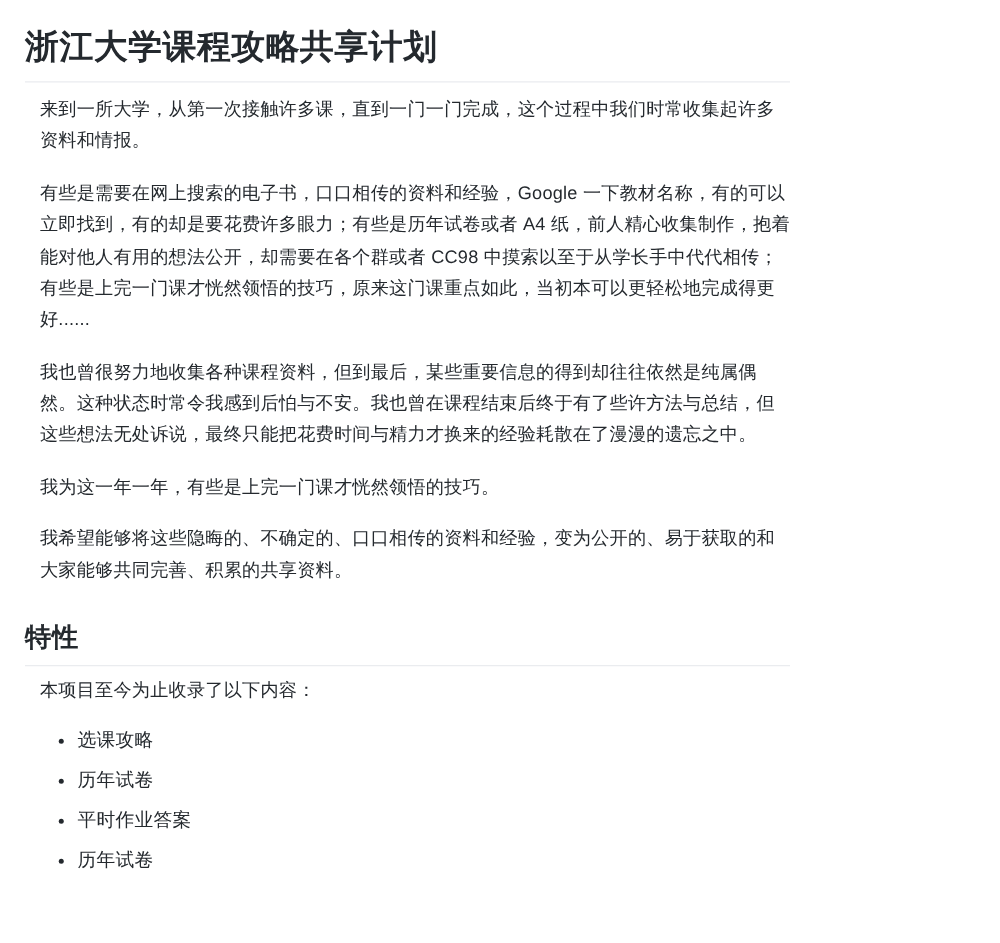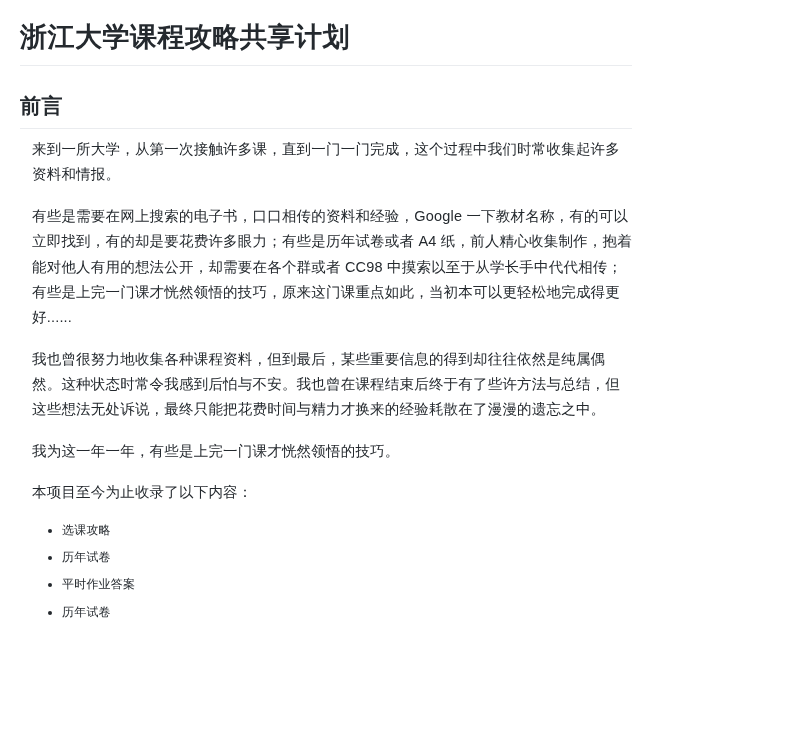--- a/index.html
+++ b/index.html
@@ -45,44 +45,45 @@
     margin: 0 0 16px 12px;
     color: #24292e;
     letter-spacing: 0.2px;
   }
   ul.feature-list {
     margin: 6px 0 16px 0;
     padding-left: 42px;
     list-style-type: disc;
   }
   ul.feature-list li {
-    font-size: 12px;
+    font-size: 15px;
     line-height: 1.45;
     margin: 0 0 10px 0;
     color: #24292e;
     letter-spacing: 0.2px;
   }
   ul.feature-list li::marker {
     color: #24292e;
   }
 </style>
 </head>
 <body>
 
 <div class="page">
 
   <h1 class="doc-title">浙江大学课程攻略共享计划</h1>
 
-  <h2 class="section-title">前言</h2>
 
   <p class="para">来到一所大学，从第一次接触许多课，直到一门一门完成，这个过程中我们时常收集起许多资料和情报。</p>
   <p class="para">有些是需要在网上搜索的电子书，口口相传的资料和经验，Google 一下教材名称，有的可以立即找到，有的却是要花费许多眼力；有些是历年试卷或者 A4 纸，前人精心收集制作，抱着能对他人有用的想法公开，却需要在各个群或者 CC98 中摸索以至于从学长手中代代相传；有些是上完一门课才恍然领悟的技巧，原来这门课重点如此，当初本可以更轻松地完成得更好......</p>
   <p class="para">我也曾很努力地收集各种课程资料，但到最后，某些重要信息的得到却往往依然是纯属偶然。这种状态时常令我感到后怕与不安。我也曾在课程结束后终于有了些许方法与总结，但这些想法无处诉说，最终只能把花费时间与精力才换来的经验耗散在了漫漫的遗忘之中。</p>
   <p class="para">我为这一年一年，有些是上完一门课才恍然领悟的技巧。</p>
+  <p class="para">我希望能够将这些隐晦的、不确定的、口口相传的资料和经验，变为公开的、易于获取的和大家能够共同完善、积累的共享资料。</p>
 
+  <h2 class="section-title">特性</h2>
 
   <p class="para">本项目至今为止收录了以下内容：</p>
 
   <ul class="feature-list">
     <li>选课攻略</li>
     <li>历年试卷</li>
     <li>平时作业答案</li>
     <li>历年试卷</li>
 
   </ul>

